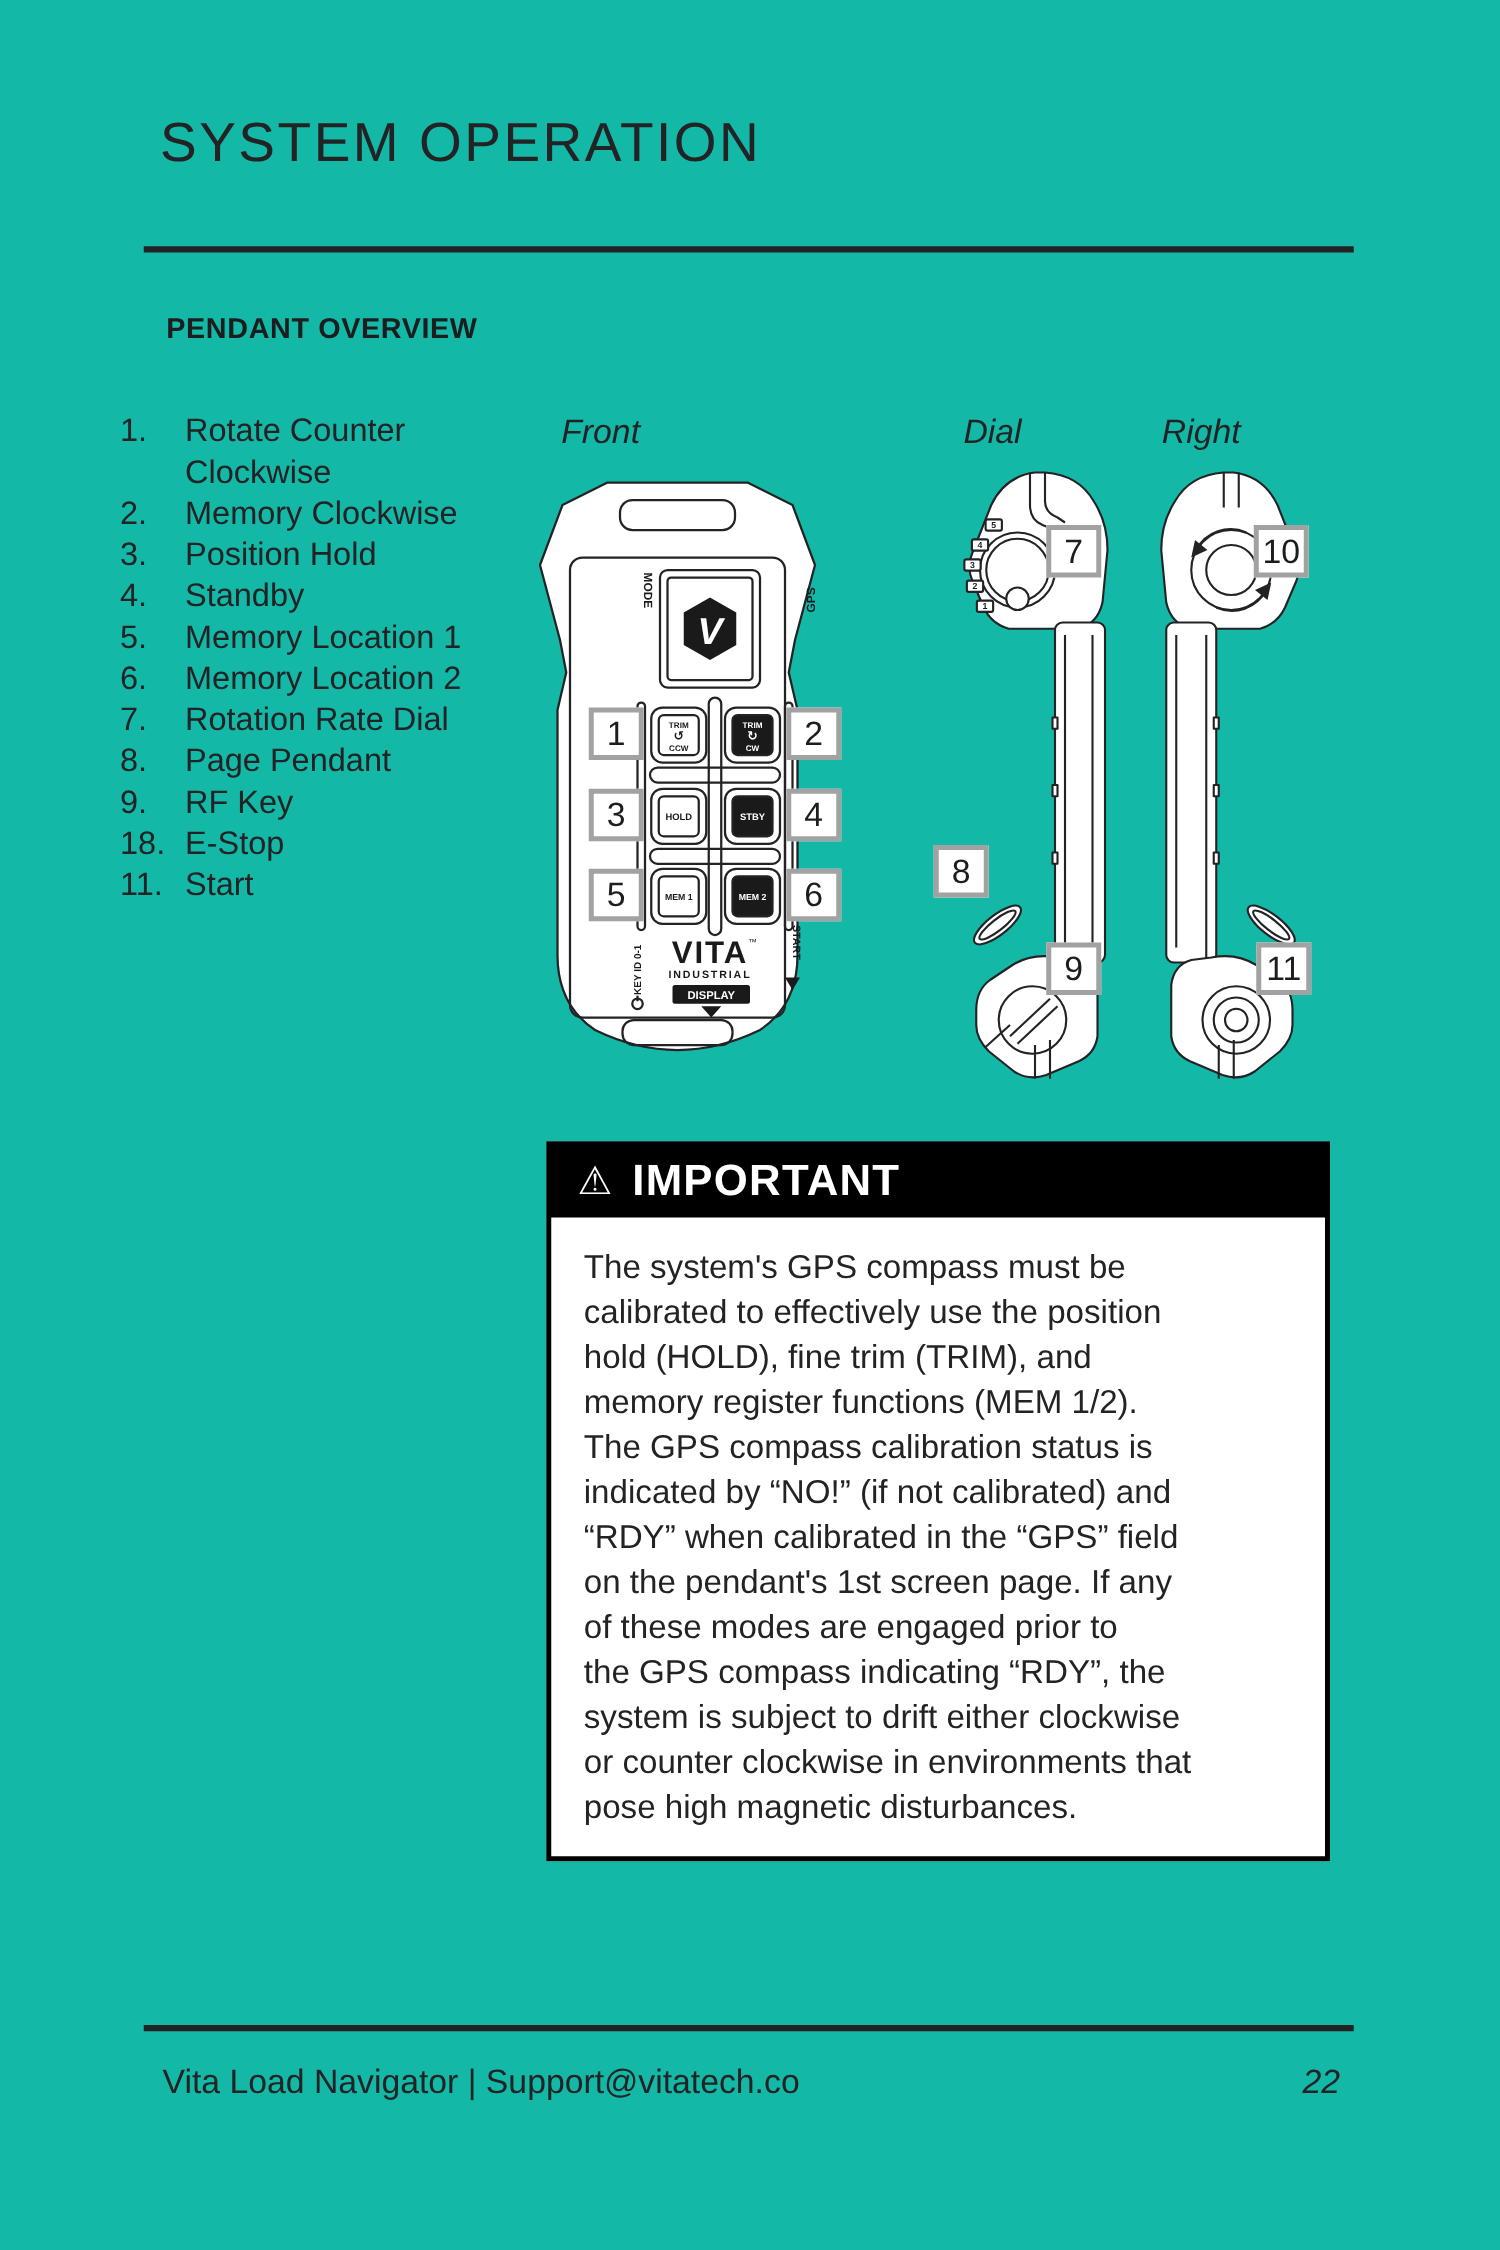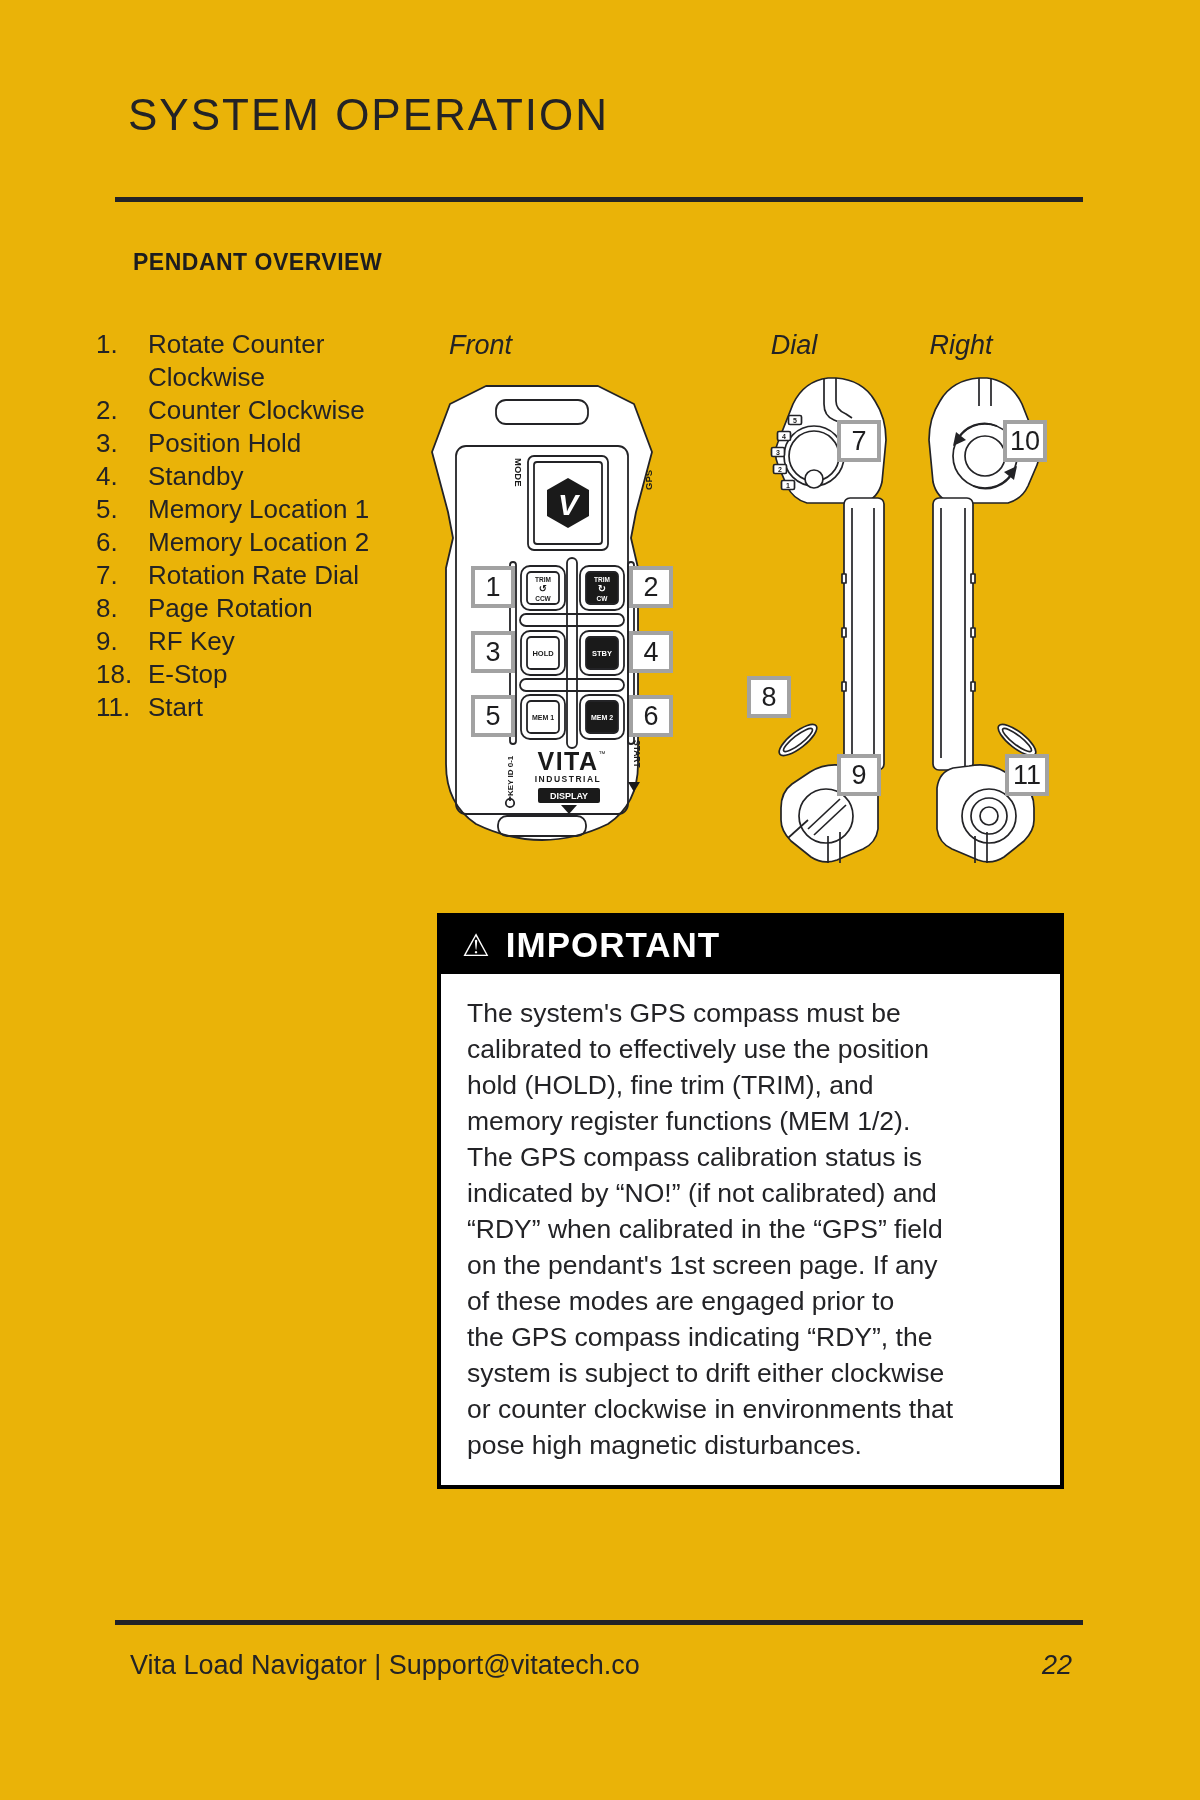--- a/index.html
+++ b/index.html
@@ -1,16 +1,16 @@
 <!DOCTYPE html>
 <html><head>
 <meta charset="utf-8">
 <style>
   html,body{margin:0;padding:0;background:#ffffff;}
-  .page{position:relative;width:1200px;height:1800px;background:#eab308;overflow:hidden;
+  .page{position:relative;width:1200px;height:1800px;background:#14b8a6;overflow:hidden;
         font-family:"Liberation Sans","DejaVu Sans",sans-serif;color:#1d1d1f;}
   .abs{position:absolute;}
   .doc-title{left:128px;top:90px;font-size:44px;font-weight:300;letter-spacing:2px;color:#232326;}
   .rule{left:115px;width:968px;height:5px;background:#232326;}
   .rule-top{top:197px;}
   .rule-bottom{top:1620px;}
   .section-heading{left:133px;top:249px;font-size:23px;font-weight:700;letter-spacing:0.5px;color:#1d1d1f;}
   .legend{left:96px;top:328px;width:330px;font-size:26px;line-height:33px;color:#232326;}
   .legend-row{display:flex;}
   .legend-num{width:52px;flex:0 0 52px;}
@@ -45,21 +45,21 @@
   <div class="abs rule rule-top"></div>
   <div class="abs section-heading">PENDANT OVERVIEW</div>
 
   <div class="abs legend">
     <div class="legend-row">
         <span class="legend-num">1.</span>
         <span class="legend-label">Rotate Counter Clockwise</span>
       </div>
     <div class="legend-row">
         <span class="legend-num">2.</span>
-        <span class="legend-label">Counter Clockwise</span>
+        <span class="legend-label">Memory Clockwise</span>
       </div>
     <div class="legend-row">
         <span class="legend-num">3.</span>
         <span class="legend-label">Position Hold</span>
       </div>
     <div class="legend-row">
         <span class="legend-num">4.</span>
         <span class="legend-label">Standby</span>
       </div>
     <div class="legend-row">
@@ -69,21 +69,21 @@
     <div class="legend-row">
         <span class="legend-num">6.</span>
         <span class="legend-label">Memory Location 2</span>
       </div>
     <div class="legend-row">
         <span class="legend-num">7.</span>
         <span class="legend-label">Rotation Rate Dial</span>
       </div>
     <div class="legend-row">
         <span class="legend-num">8.</span>
-        <span class="legend-label">Page Rotation</span>
+        <span class="legend-label">Page Pendant</span>
       </div>
     <div class="legend-row">
         <span class="legend-num">9.</span>
         <span class="legend-label">RF Key</span>
       </div>
     <div class="legend-row">
         <span class="legend-num">18.</span>
         <span class="legend-label">E-Stop</span>
       </div>
     <div class="legend-row">

